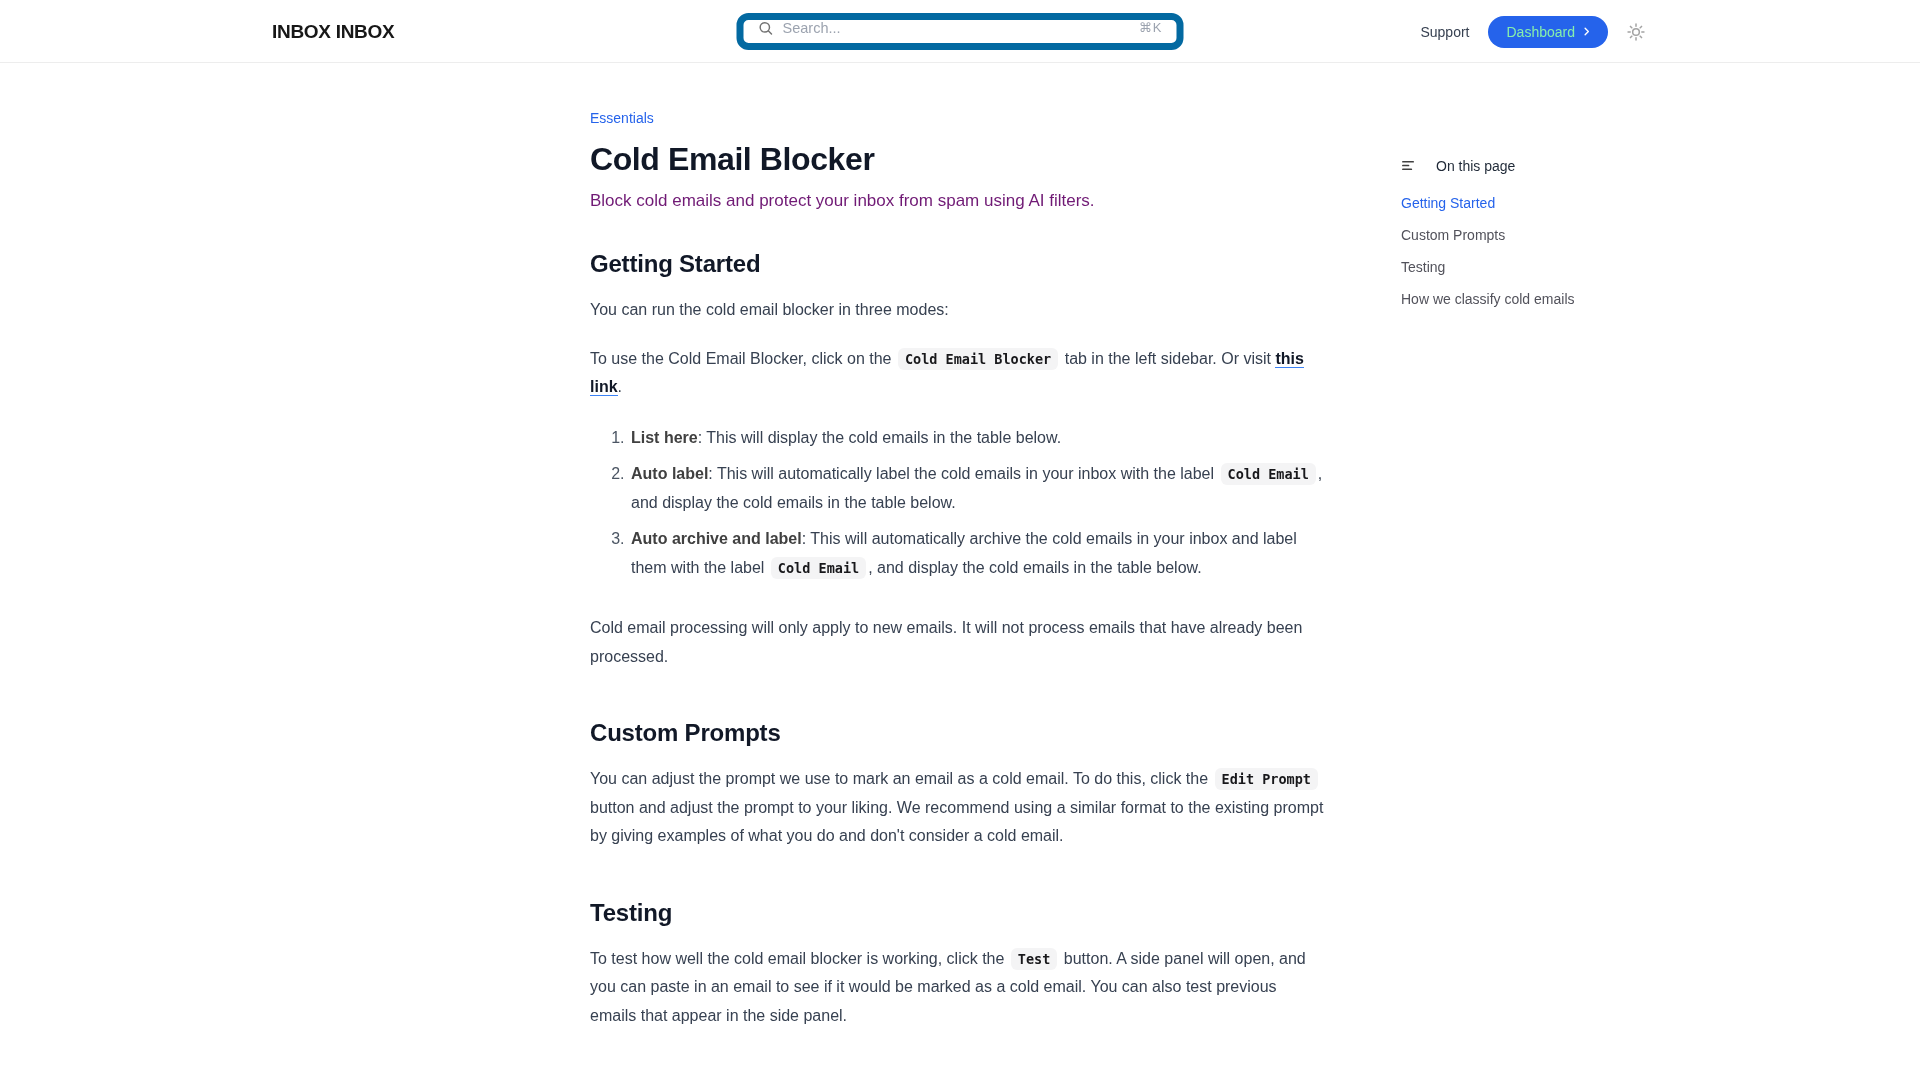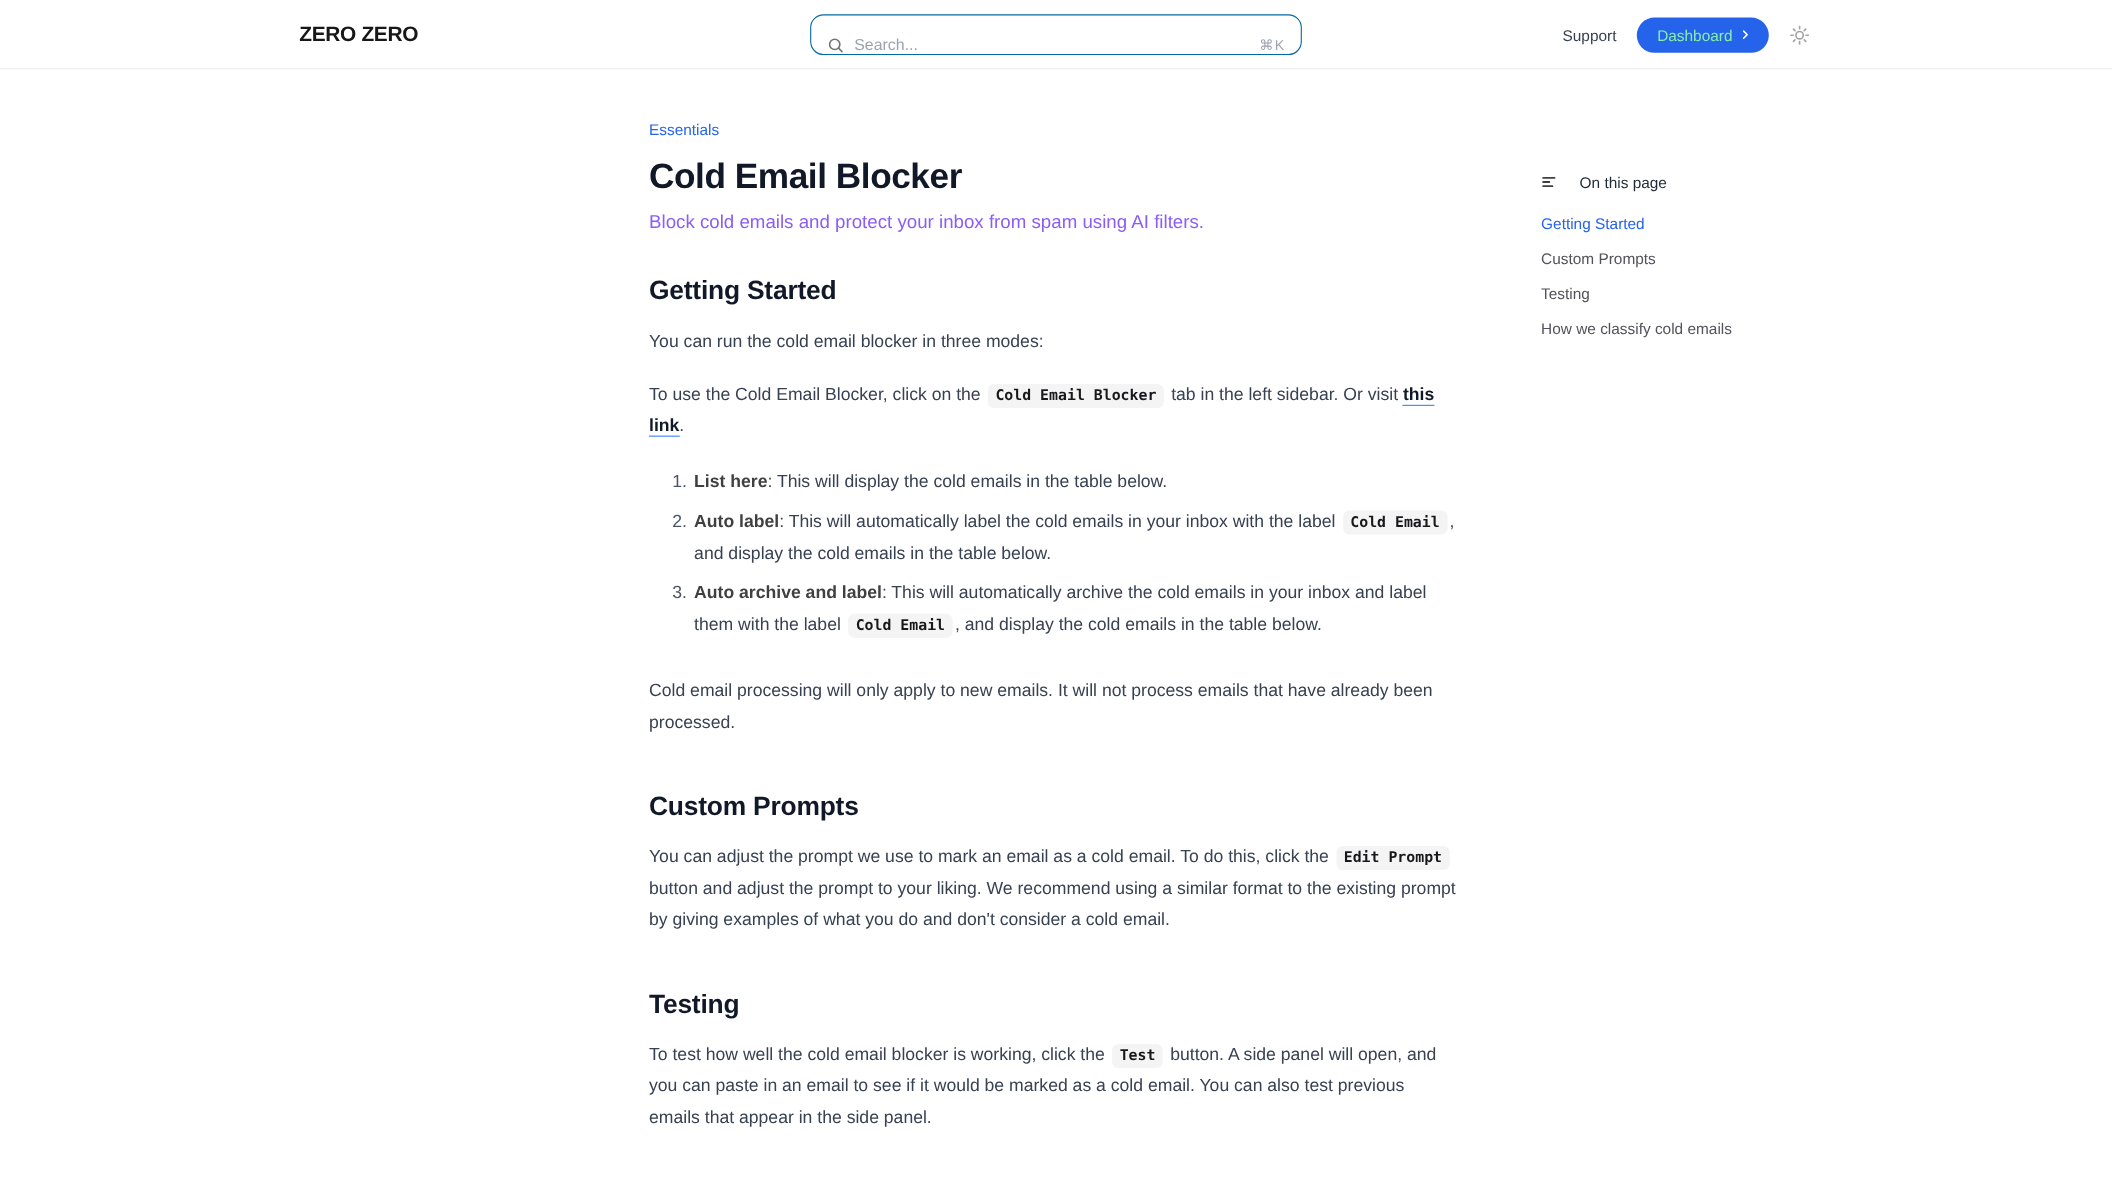--- a/index.html
+++ b/index.html
@@ -4,22 +4,22 @@
 <style>
   * { margin: 0; padding: 0; box-sizing: border-box; }
   html, body { width: 1920px; height: 1080px; overflow: hidden; background: #ffffff;
     font-family: "Liberation Sans", "DejaVu Sans", sans-serif; color: #374151; }
 
   
   .header { position: relative; height: 63px; background: #fff; border-bottom: 1px solid #ededed; }
   .logo { position: absolute; left: 272px; top: 21px; font-size: 19px; font-weight: 800;
     letter-spacing: -0.3px; color: #171717; white-space: nowrap; }
   .search-bar { position: absolute; left: 50%; transform: translateX(-50%); top: 13px;
-    width: 447px; height: 37px; border: 1px solid #0369a1; border-radius: 12px;
-    display: flex; align-items: flex-end; padding: 0 14px; background: #fff; cursor: text; }
+    width: 447px; height: 37px; border: 7px solid #0369a1; border-radius: 12px;
+    display: flex; align-items: flex-start; padding: 0 14px; background: #fff; cursor: text; }
   .search-bar .mag { flex: 0 0 auto; display: flex; margin-right: 9px; }
   .search-bar input { border: none; outline: none; flex: 1 1 auto; font-size: 14.5px;
     font-family: inherit; color: #374151; background: transparent; }
   .search-bar input::placeholder { color: #9ca3af; }
   .kbd-hint { font-size: 13px; color: #9ca3af; letter-spacing: 1px; }
   .header-right { position: absolute; right: 270px; top: 0; height: 63px;
     display: flex; align-items: center; }
   .support-link { font-size: 14px; color: #374151; text-decoration: none; cursor: pointer; }
   .dashboard-btn { margin-left: 18px; height: 32px; padding: 0 16px 0 19px; border: none;
     background: #2563eb; color: #86efac; font-size: 14px; font-weight: 500; border-radius: 9999px;
@@ -30,21 +30,21 @@
   
   .main { position: relative; }
   .article { position: absolute; left: 590px; top: 0; width: 735px; }
   .toc { position: absolute; left: 1401px; top: 47px; width: 260px; }
 
   
   .breadcrumb { display: inline-block; margin-top: 47px; font-size: 14px; font-weight: 400;
     color: #2563eb; text-decoration: none; cursor: pointer; }
   .page-title { margin-top: 12px; font-size: 32px; line-height: 40px; font-weight: 700;
     color: #111827; letter-spacing: -0.4px; }
-  .page-subtitle { margin-top: 9px; font-size: 17px; line-height: 26px; color: #8b5cf6;
+  .page-subtitle { margin-top: 9px; font-size: 17px; line-height: 26px; color: #701a75;
     margin-bottom: 34px; }
 
   .doc { font-size: 16px; line-height: 28.5px; color: #374151; }
   .doc h2 { margin-top: 46px; font-size: 24px; line-height: 32px; font-weight: 700;
     color: #111827; letter-spacing: -0.2px; }
   .doc > h2:first-child { margin-top: 0; }
   .doc p { margin-top: 20px; }
   .doc h2 + p { margin-top: 16px; }
   .doc ol { margin-top: 22px; padding-left: 39px; }
   .doc ol + p { margin-top: 32px; }
@@ -63,21 +63,21 @@
     font-weight: 500; color: #1f2937; margin-top: 48px; }
   .toc-list { list-style: none; margin-top: 19px; }
   .toc-item { display: block; margin-bottom: 12px; font-size: 14px; line-height: 20px;
     color: #52525b; text-decoration: none; cursor: pointer; }
   .toc-item.active { color: #2563eb; }
 </style>
 </head>
 <body>
 
 <header class="header">
-  <div class="logo">ZERO ZERO</div>
+  <div class="logo">INBOX INBOX</div>
 
   <div class="search-bar">
     <span class="mag">
       <svg width="16" height="16" viewBox="0 0 24 24" fill="none" stroke="#737373" stroke-width="2.2" stroke-linecap="round">
         <circle cx="11" cy="11" r="7"></circle>
           <line x1="16.5" y1="16.5" x2="21" y2="21"></line>
       </svg>
     </span>
     <input type="text" placeholder="Search..." style="">
     <span class="kbd-hint">⌘K</span>

